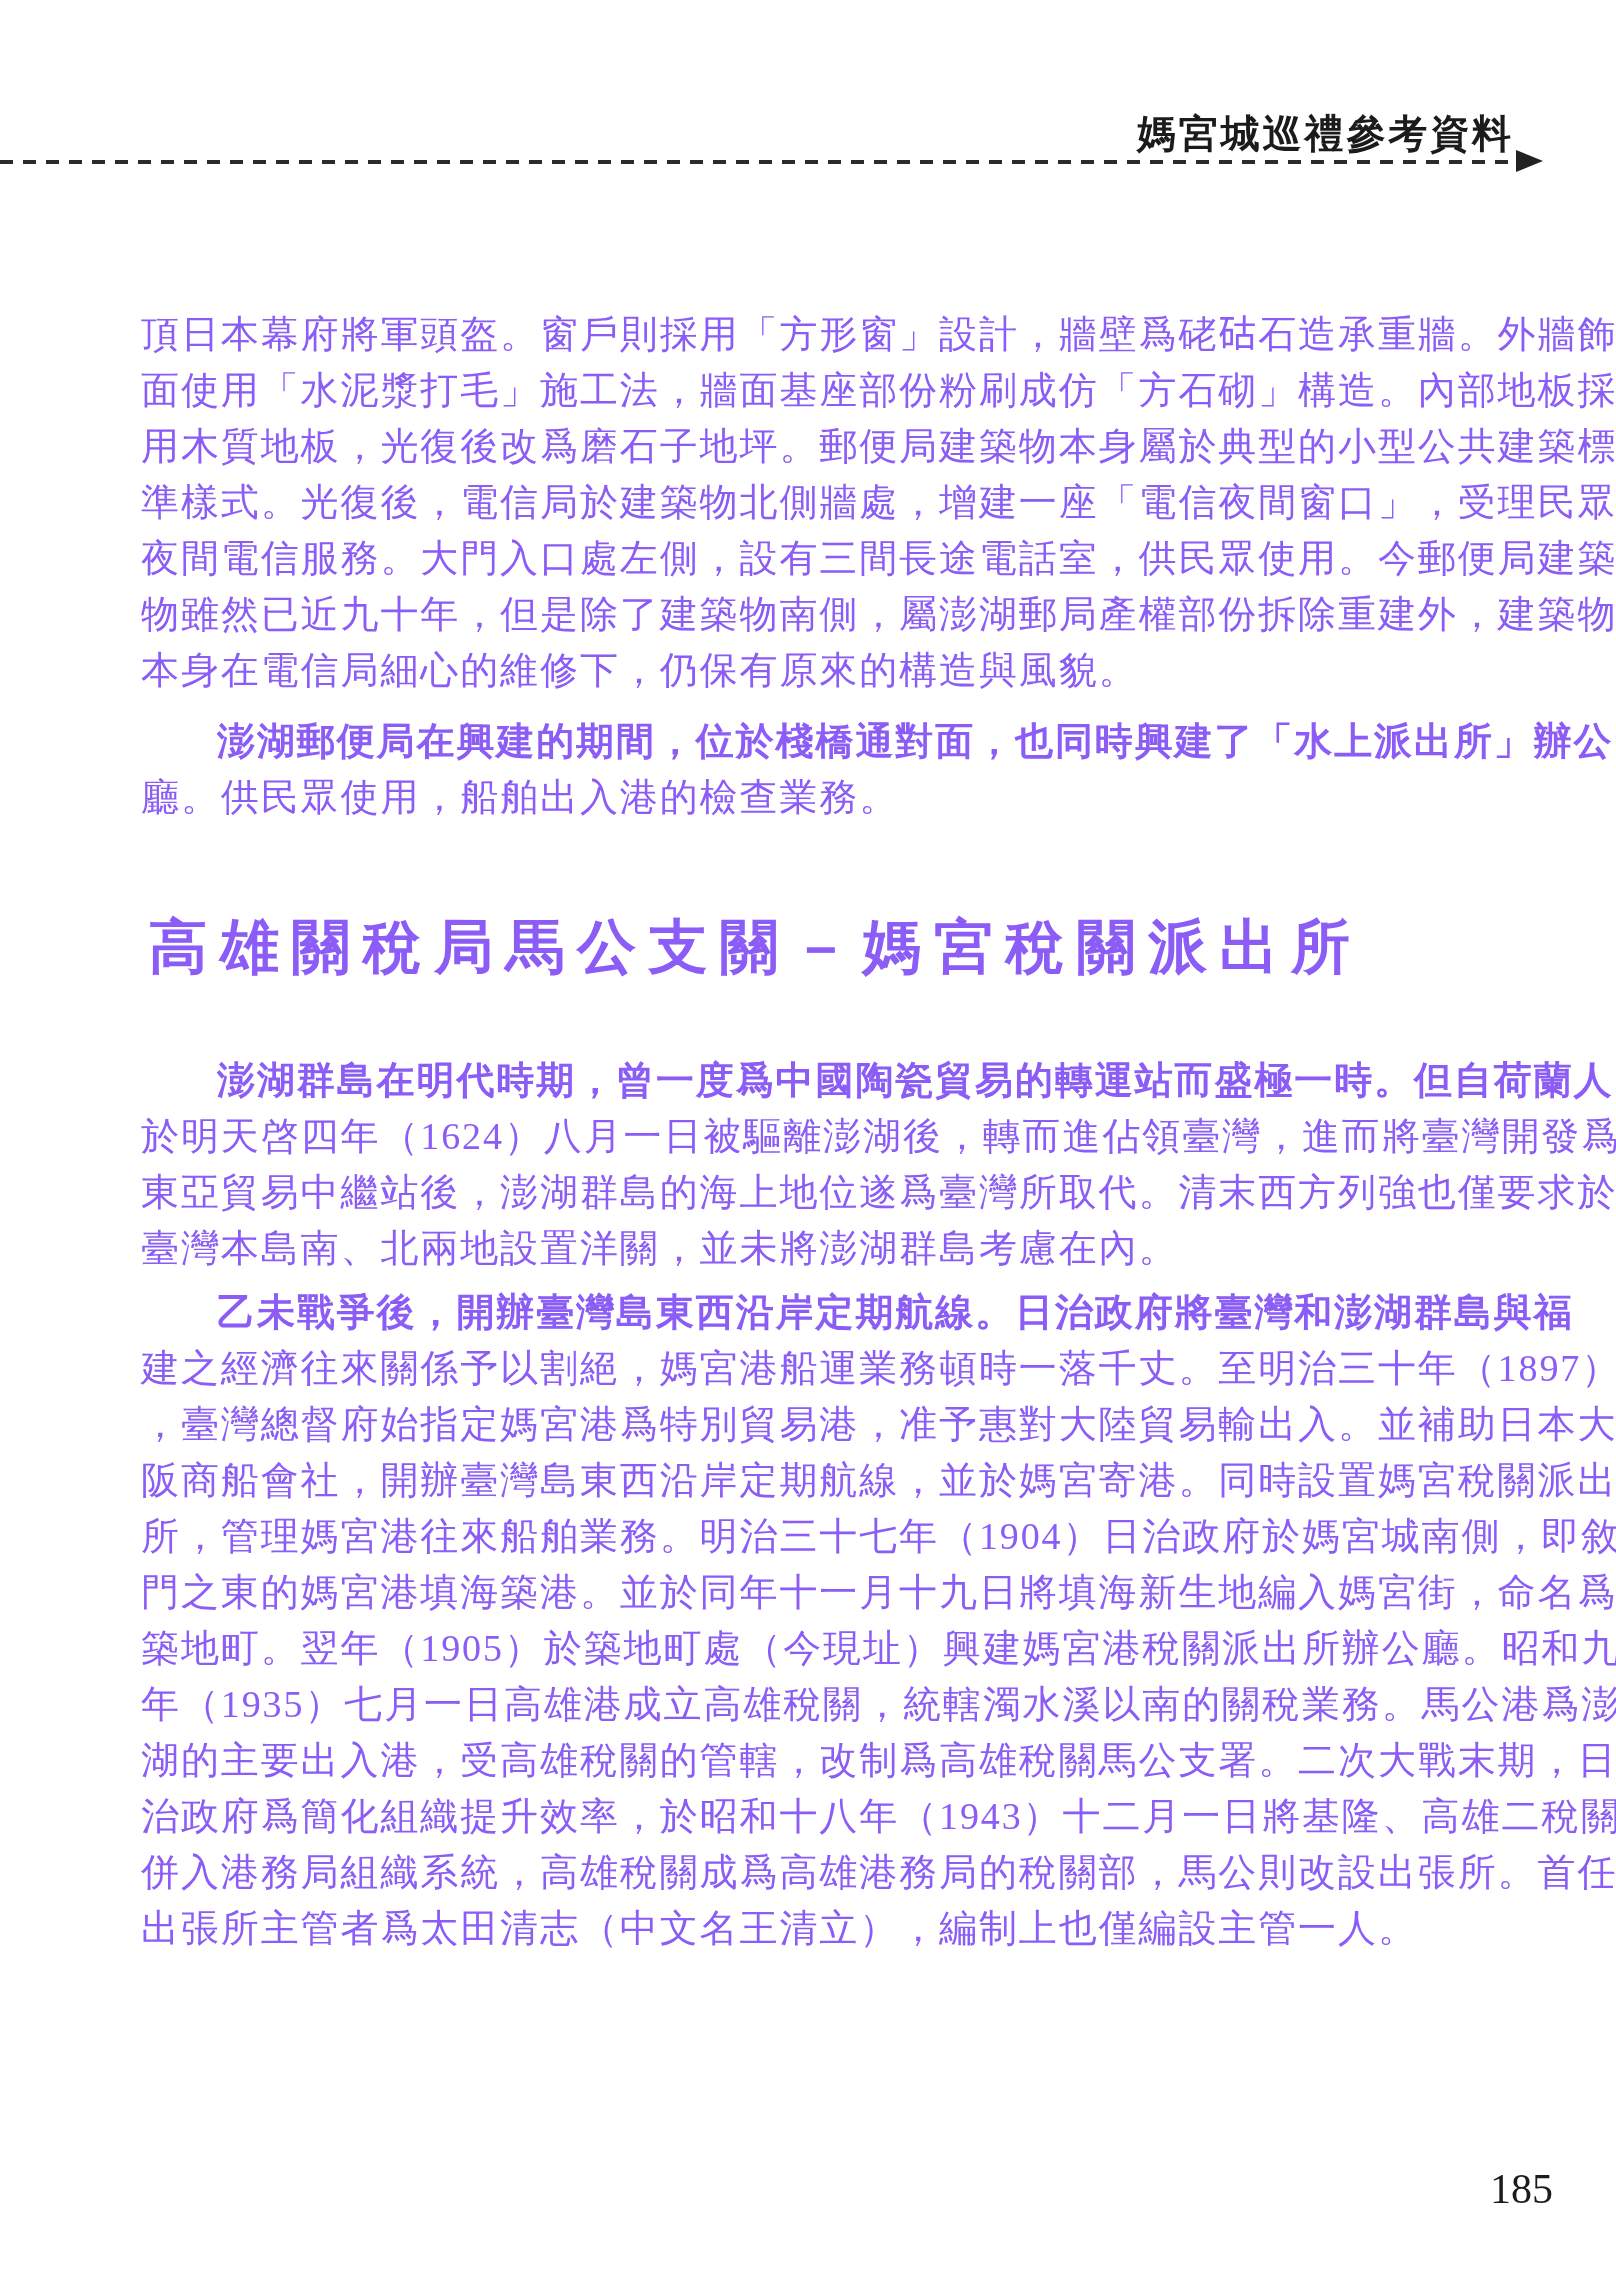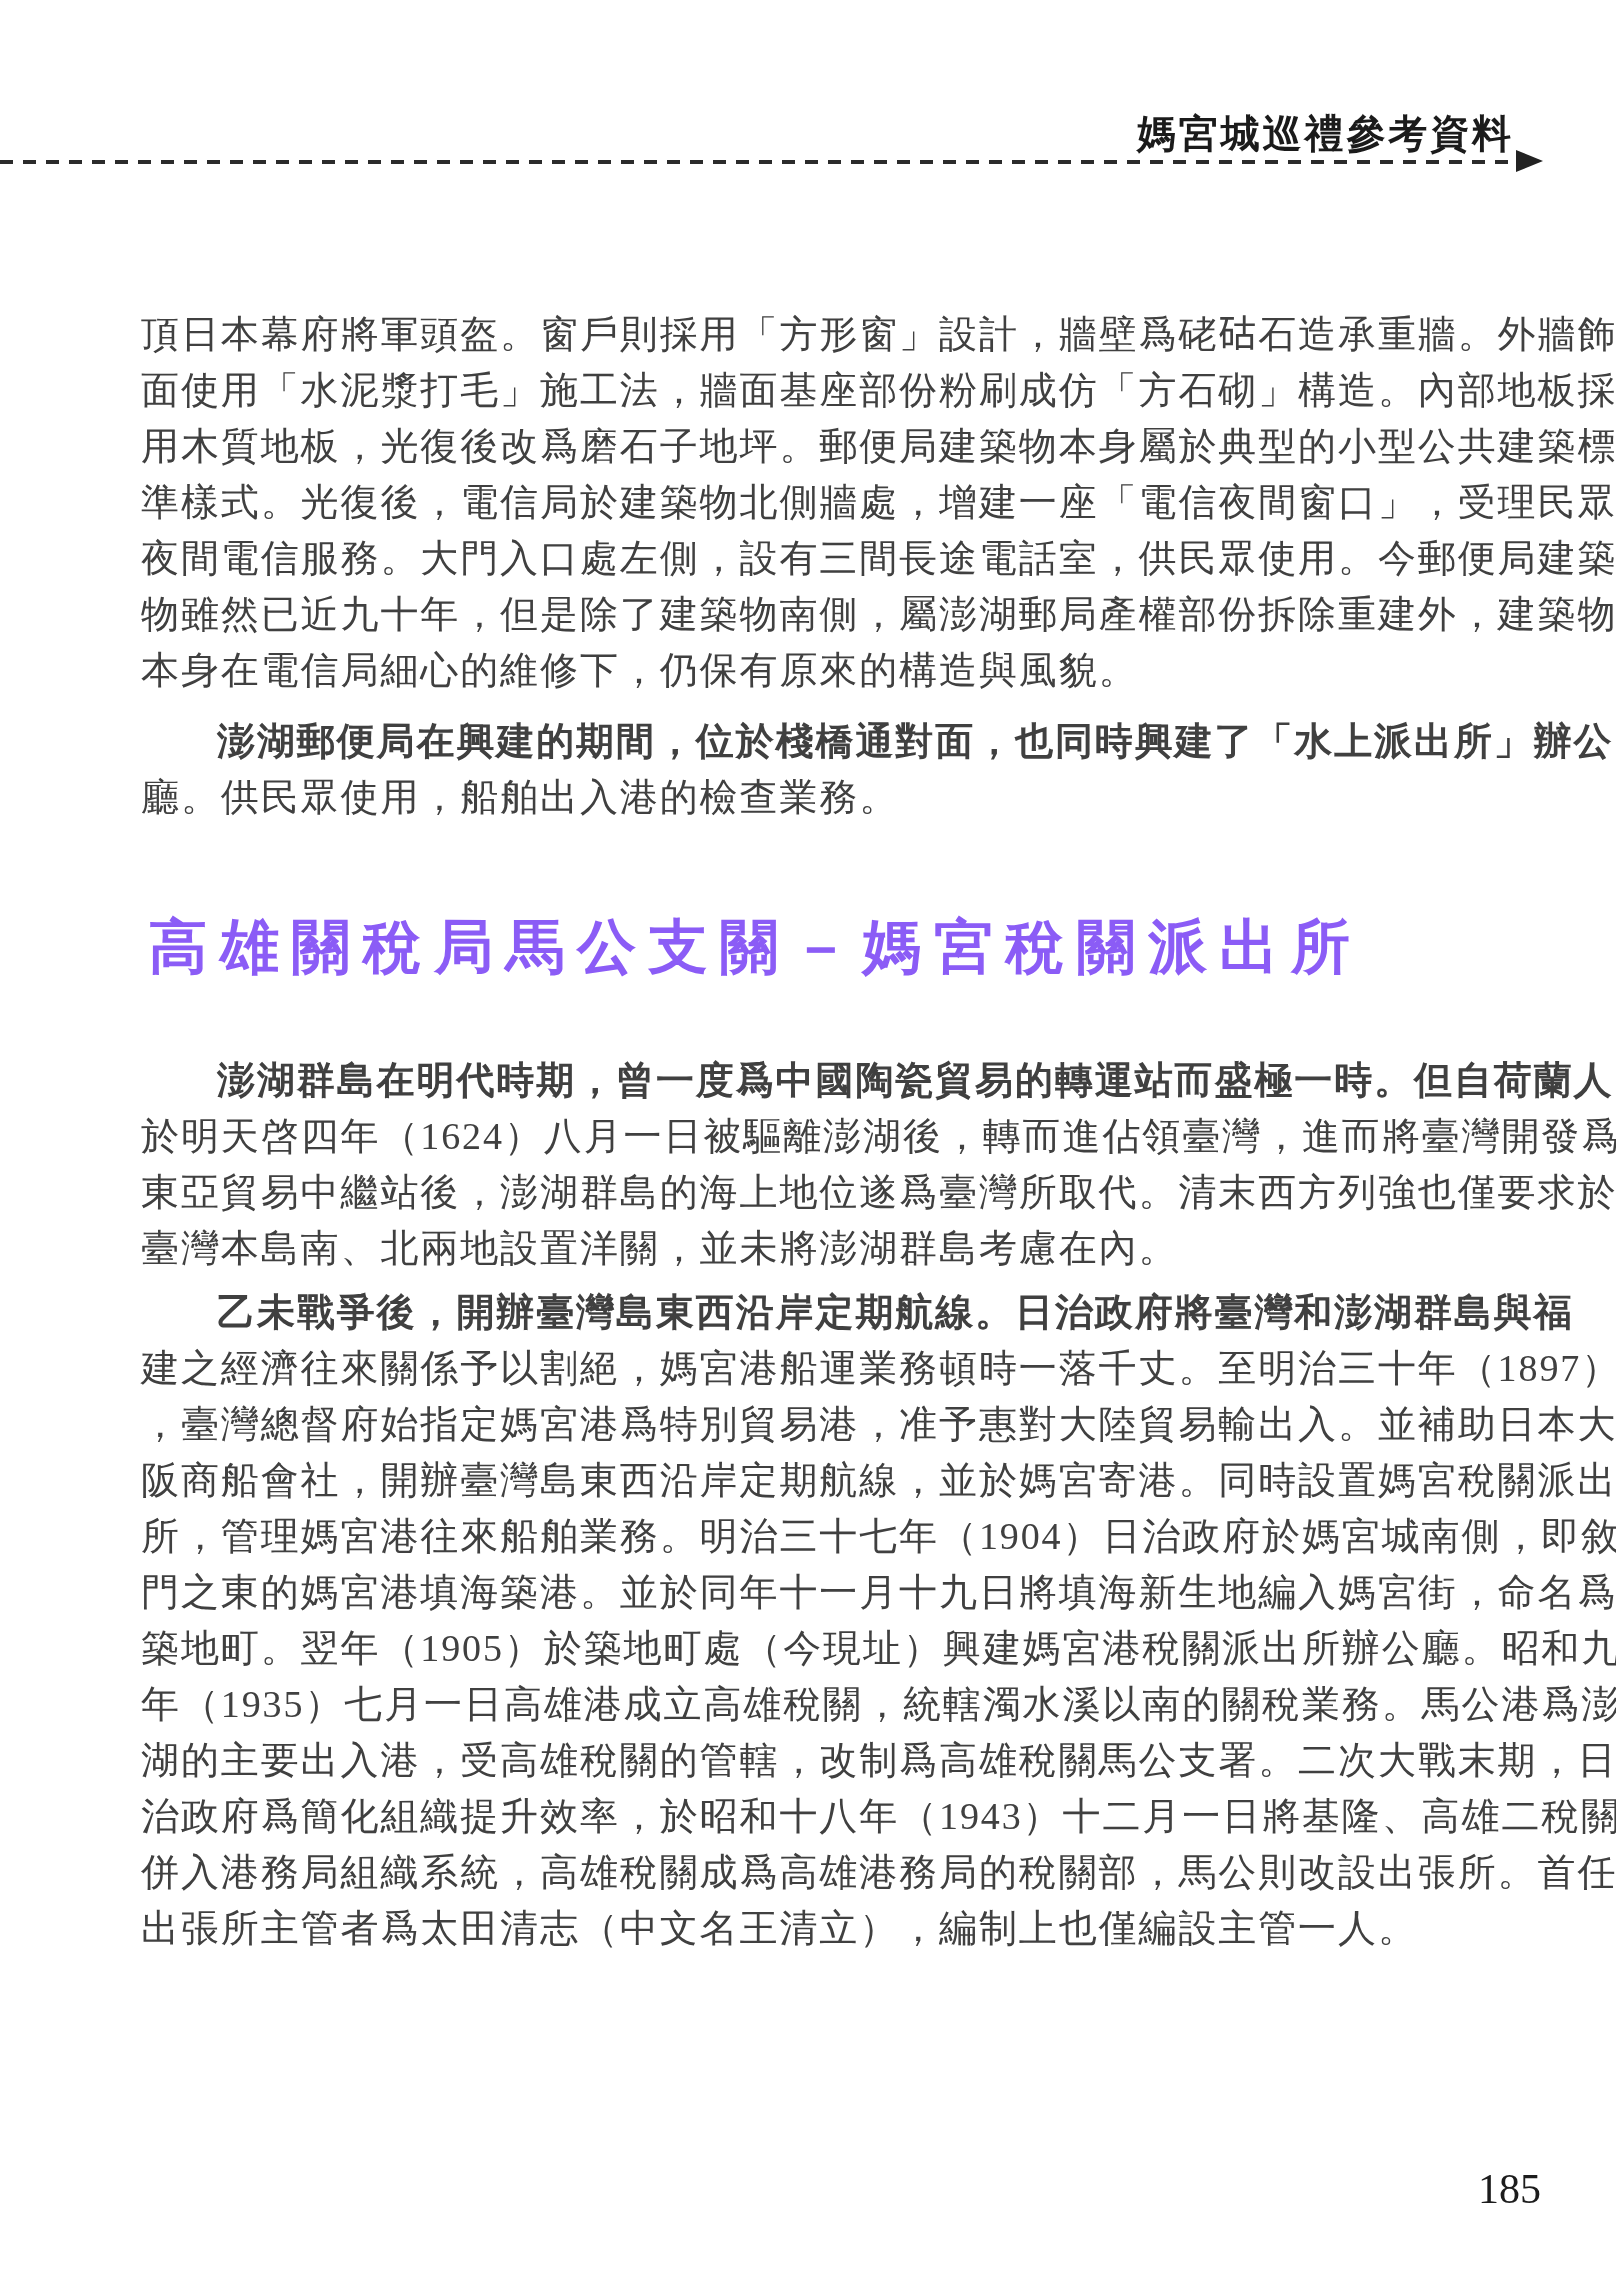--- a/index.html
+++ b/index.html
@@ -58,21 +58,21 @@
     padding: 0;
   }
   .line {
     font-size: 38px;
     line-height: 56px;
     height: 56px;
     letter-spacing: 1.9px;
     text-align: justify;
     text-align-last: justify;
     white-space: nowrap;
-    color: #404040;
+    color: #8b5cf6;
   }
   .line.last {
     text-align: left;
     text-align-last: left;
   }
   .para.indent .line:first-child {
     padding-left: 76px;
     font-weight: bold;
   }
   .para.p1 { margin-top: 15px; }
@@ -86,21 +86,21 @@
     letter-spacing: 12.4px;
     color: #8b5cf6;
     white-space: nowrap;
   }
   .para.p2 { margin-top: 67px; }
   .para.p3 { margin-top: 7.6px; }
   
   .page-number {
     position: absolute;
     top: 2165px;
-    right: 76px;
+    right: 64px;
     font-family: "Liberation Serif", "DejaVu Serif", serif;
     font-size: 42px;
     color: #1c1c1c;
   }
 </style>
 </head>
 <body>
 
 <div class="page">
 

